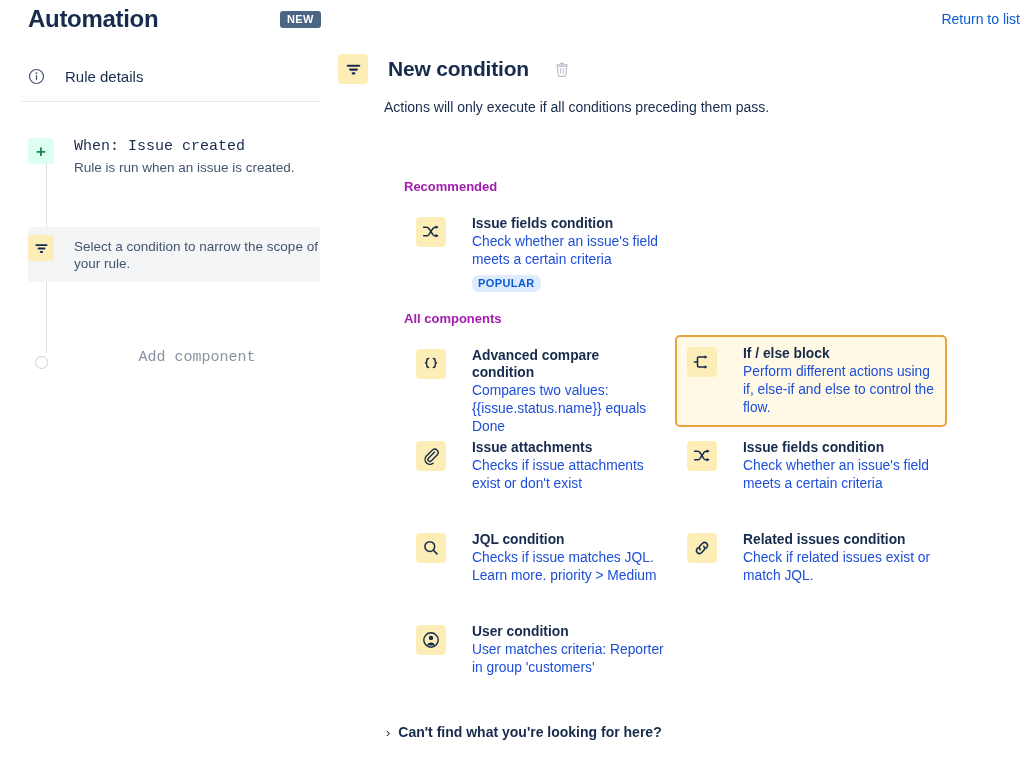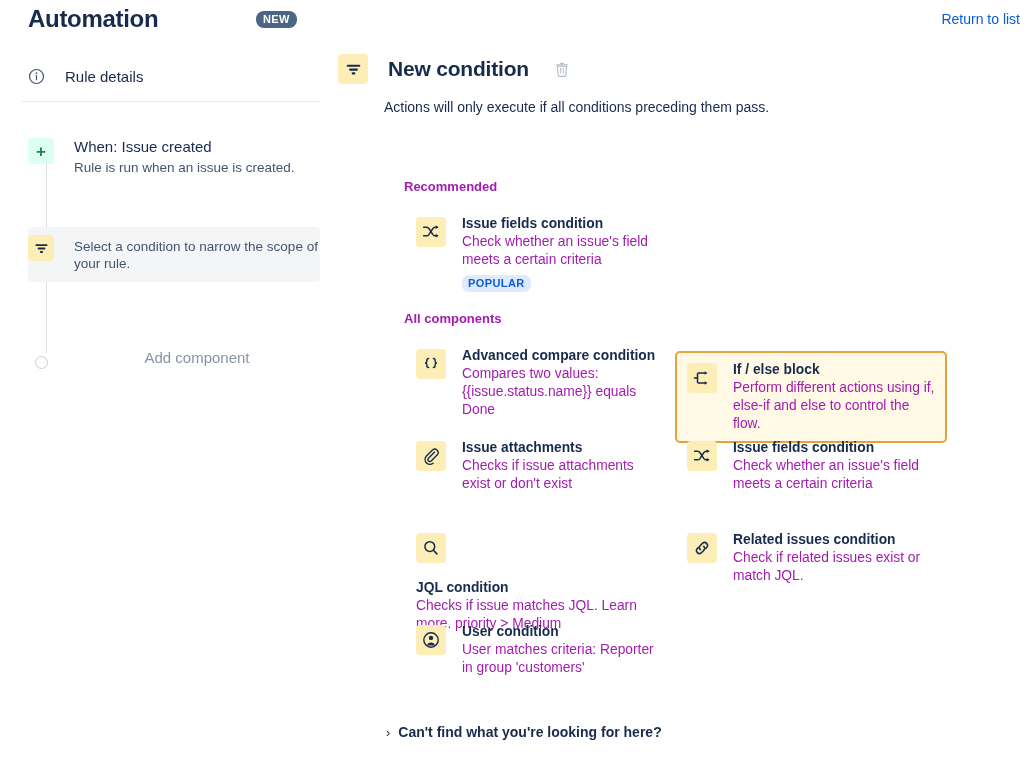--- a/index.html
+++ b/index.html
@@ -14,24 +14,24 @@
   .page { position: relative; width: 1032px; height: 758px; }
 
   
   .topbar { position: absolute; left: 0; top: 0; width: 1032px; height: 44px; text-decoration: underline; }
   .app-title {
     position: absolute; left: 28px; top: 5px;
     font-size: 24px; font-weight: bold; letter-spacing: -0.3px;
     color: #172b4d;
   }
   .new-badge {
-    position: absolute; left: 256px; top: 11px;
+    position: absolute; left: 280px; top: 11px;
     background: #4b6584; color: #ffffff;
     font-size: 11px; font-weight: bold; letter-spacing: 0.4px;
-    padding: 2px 7px 3px; border-radius: 8px;
+    padding: 2px 7px 3px; border-radius: 3px;
   }
   .return-link {
     position: absolute; right: 12px; top: 11px;
     color: #0a5bd4; font-size: 14px; cursor: pointer;
   }
 
   
   .sidebar { position: absolute; left: 0; top: 44px; width: 330px; height: 714px; }
   .rule-details {
     position: absolute; left: 28px; top: 24px;
@@ -55,21 +55,21 @@
   }
   .node.selected { background: #f4f5f7; }
   .node .badge-icon {
     flex: 0 0 auto; width: 26px; height: 26px;
     border-radius: 4px; display: flex; align-items: center; justify-content: center;
   }
   .badge-icon.green { background: #dcfff1; color: #1f845a; }
   .badge-icon.yellow { background: #fdeeb8; color: #172b4d; }
   .badge-icon.hollow { background: transparent; }
   .node .body { flex: 1 1 auto; padding-top: 0px; }
-  .node .title { font-size: 15px; color: #172b4d; line-height: 18px; }
+  .node .title { font-size: 15px; color: #172b4d; line-height: 18px; font-family: Liberation Mono, monospace; }
   .node .title.muted { color: #8993a4; text-align: center; }
   .node .desc { font-size: 13.5px; color: #44546f; line-height: 17px; margin-top: 3px; }
   .plus-glyph { font-size: 17px; font-weight: bold; line-height: 1; }
   .circle-hollow {
     width: 13px; height: 13px; border: 1.4px solid #c9cfd8; border-radius: 50%;
   }
 
   
   .main { position: absolute; left: 330px; top: 44px; width: 702px; height: 714px; }
   .panel-head { position: absolute; left: 8px; top: 10px; display: flex; align-items: center; gap: 20px; }
@@ -86,33 +86,33 @@
     position: absolute; left: 54px; top: 55px;
     font-size: 14px; color: #172b4d; text-align: center;
   }
   .section-title {
     position: absolute; font-size: 13px; font-weight: bold; color: #a21caf;
   }
   #rec-title { left: 74px; top: 135px; }
   #all-title { left: 74px; top: 267px; }
 
   .card {
-    position: absolute; display: flex; gap: 16px;
+    position: absolute; display: flex; gap: 26px;
     padding: 8px 10px 8px 10px; border-radius: 5px;
     border: 2px solid transparent; cursor: pointer;
   }
   .card.highlight { background: #fff9e6; border-color: #e8a23d; }
   .card .card-icon {
     flex: 0 0 auto; width: 30px; height: 30px; border-radius: 4px;
     background: #fdeeb8; display: flex; align-items: center; justify-content: center;
     margin-top: 2px;
   }
   .card .card-body { flex: 1 1 auto; }
   .card .card-title { font-size: 13.8px; font-weight: bold; color: #172b4d; line-height: 17px; }
-  .card .card-desc { font-size: 13.8px; color: #a21caf; line-height: 18px; margin-top: 1px; }
+  .card .card-desc { font-size: 13.8px; color: #1d4ed8; line-height: 18px; margin-top: 1px; }
   .pop-badge {
     display: inline-block; margin-top: 6px;
     background: #deebff; color: #0a5bd4;
     font-size: 11px; font-weight: bold; letter-spacing: 0.4px;
     padding: 2px 6px 3px; border-radius: 7px;
   }
 
   .expander {
     position: absolute; left: 56px; top: 680px;
     display: flex; align-items: center; gap: 8px; cursor: pointer;
@@ -245,21 +245,21 @@
         <svg width="18" height="18" viewBox="0 0 18 18">
           <path d="M12.6 5.1L6.5 11.2a1.9 1.9 0 0 0 2.7 2.7l6.1-6.1a3.4 3.4 0 0 0-4.8-4.8L4.2 9.3a4.9 4.9 0 0 0 6.9 6.9" fill="none" stroke="#172b4d" stroke-width="1.4" stroke-linecap="round"></path>
         </svg>
       </div>
       <div class="card-body">
         <div class="card-title">Issue attachments</div>
         <div class="card-desc">Checks if issue attachments exist or don't exist</div>
       </div>
     </div>
 
-    <div class="card" style="left:74px; top:477px; width:272px;flex-direction:column;">
+    <div class="card" style="left:74px; top:477px; width:272px;">
       <div class="card-icon">
         <svg width="18" height="18" viewBox="0 0 18 18">
           <circle cx="7.8" cy="7.6" r="4.9" fill="none" stroke="#172b4d" stroke-width="1.5"></circle>
           <path d="M11.4 11.3l3.5 3.6" stroke="#172b4d" stroke-width="1.6" stroke-linecap="round"></path>
         </svg>
       </div>
       <div class="card-body">
         <div class="card-title">JQL condition</div>
         <div class="card-desc">Checks if issue matches JQL. Learn more. priority &gt; Medium</div>
       </div>
@@ -272,21 +272,21 @@
           <circle cx="9" cy="6.9" r="2.2" fill="#172b4d"></circle>
           <path d="M4.9 14.6a4.3 4.3 0 0 1 8.2 0" fill="#172b4d"></path>
         </svg>
       </div>
       <div class="card-body">
         <div class="card-title">User condition</div>
         <div class="card-desc">User matches criteria: Reporter in group 'customers'</div>
       </div>
     </div>
 
-    <div class="card highlight" style="left:345px; top:291px; width:272px;margin-top:16px;">
+    <div class="card highlight" style="left:345px; top:291px; width:272px;">
       <div class="card-icon">
         <svg width="18" height="18" viewBox="0 0 18 18">
           <path d="M1.4 9h3.1v-4a1 1 0 0 1 1-1h6.4" fill="none" stroke="#172b4d" stroke-width="1.5" stroke-linecap="round" stroke-linejoin="round"></path>
           <path d="M4.5 9v4a1 1 0 0 0 1 1h6.4" fill="none" stroke="#172b4d" stroke-width="1.5" stroke-linecap="round" stroke-linejoin="round"></path>
           <path d="M11.7 2.2l2.8 1.8-2.8 1.8z" fill="#172b4d"></path>
           <path d="M11.7 12.2l2.8 1.8-2.8 1.8z" fill="#172b4d"></path>
         </svg>
       </div>
       <div class="card-body">
         <div class="card-title">If / else block</div>

